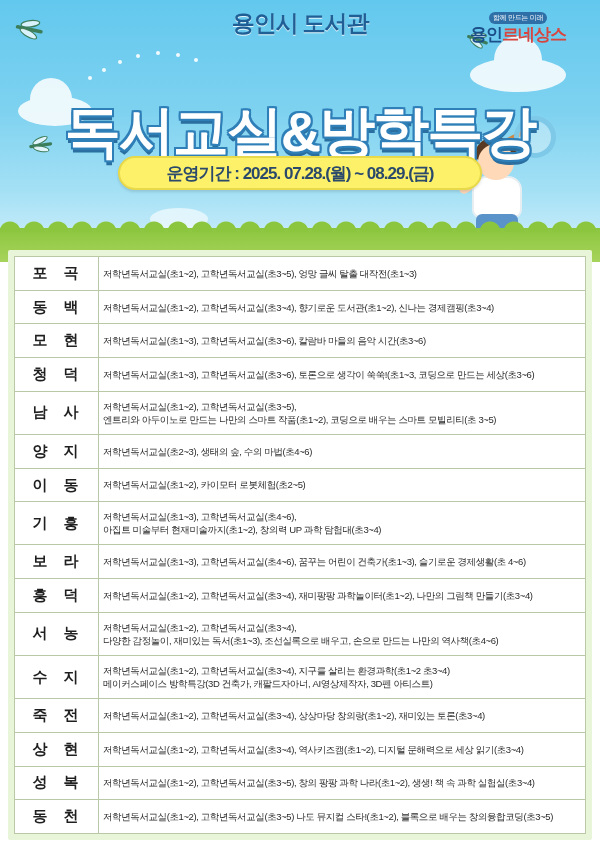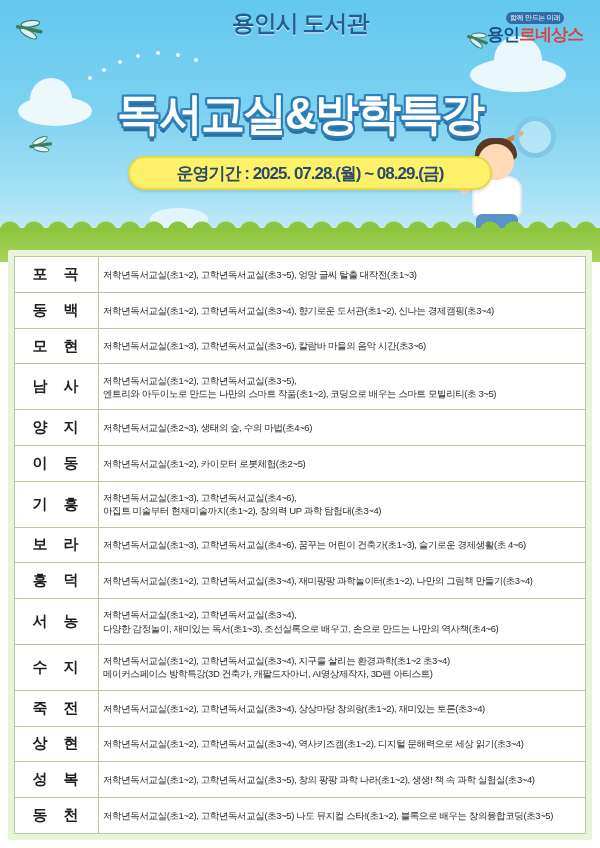--- a/index.html
+++ b/index.html
@@ -20,21 +20,21 @@
   }
   .cloud { position:absolute; background:#ffffff; border-radius:50%; opacity:.85; }
   .cloud.c1 { width:74px; height:30px; left:18px; top:96px; }
   .cloud.c1:before { content:""; position:absolute; width:42px; height:42px; background:#fff; border-radius:50%; left:12px; top:-18px; }
   .cloud.c2 { width:96px; height:34px; left:470px; top:58px; }
   .cloud.c2:before { content:""; position:absolute; width:48px; height:48px; background:#fff; border-radius:50%; left:24px; top:-22px; }
   .cloud.c3 { width:58px; height:22px; left:150px; top:208px; opacity:.6; }
 
   
   .brand {
-    position:absolute; right:10px; top:6px; width:110px; text-align:center;
+    position:absolute; right:27px; top:6px; width:110px; text-align:center;
   }
   .brand .slogan {
     font-size:7px; color:#ffffff; background:#2f6fa8; border-radius:8px;
     padding:1px 4px; display:inline-block; letter-spacing:-.3px;
   }
   .brand .wordmark {
     margin-top:2px; font-size:17px; font-weight:bold; color:#1b4f8a;
     letter-spacing:-1px; line-height:1;
   }
   .brand .wordmark .accent { color:#d8453f; }
@@ -48,24 +48,24 @@
   .title1, .title2 {
     position:absolute; left:0; width:600px; text-align:center;
     font-weight:bold; letter-spacing:-2px; line-height:1;
     color:#ffffff;
     text-shadow:
       -2px 0 0 #2f7fb8, 2px 0 0 #2f7fb8, 0 -2px 0 #2f7fb8, 0 2px 0 #2f7fb8,
       -2px -2px 0 #2f7fb8, 2px -2px 0 #2f7fb8, -2px 2px 0 #2f7fb8, 2px 2px 0 #2f7fb8,
       0 5px 0 #2a6f9f;
   }
   .title1 { top:44px; font-size:44px; }
-  .title2 { top:92px; font-size:44px; }
+  .title2 { top:104px; font-size:56px; }
 
   .period {
-    position:absolute; left:128px; top:156px; width:364px; height:34px;
+    position:absolute; left:118px; top:156px; width:364px; height:34px;
     background:#fdf16a; border:2px solid #e7d94a; border-radius:17px;
     display:flex; align-items:center; justify-content:center;
     font-size:17px; font-weight:bold; color:#2b4a6b; letter-spacing:-1px;
     box-shadow:0 2px 3px rgba(0,0,0,.12);
   }
 
   
   .dfly { position:absolute; }
   .dfly .body { position:absolute; width:22px; height:3px; background:#3c7d5a; border-radius:2px; left:0; top:7px; }
   .dfly .w { position:absolute; width:16px; height:6px; background:rgba(255,255,255,.75); border:1px solid #3c7d5a; border-radius:50%; }
@@ -215,20 +215,26 @@
             <div>저학년독서교실(초1~2), 고학년독서교실(초3~4), 향기로운 도서관(초1~2), 신나는 경제캠핑(초3~4)</div>
           </td>
         </tr>
         <tr>
           <td class="region">모 현</td>
           <td class="courses">
             <div>저학년독서교실(초1~3), 고학년독서교실(초3~6), 칼람바 마을의 음악 시간(초3~6)</div>
           </td>
         </tr>
         <tr>
+          <td class="region">청 덕</td>
+          <td class="courses">
+            <div>저학년독서교실(초1~3), 고학년독서교실(초3~6), 토론으로 생각이 쑥쑥!(초1~3, 코딩으로 만드는 세상(초3~6)</div>
+          </td>
+        </tr>
+        <tr>
           <td class="region">남 사</td>
           <td class="courses">
             <div>저학년독서교실(초1~2), 고학년독서교실(초3~5),</div>
             <div>엔트리와 아두이노로 만드는 나만의 스마트 작품(초1~2), 코딩으로 배우는 스마트 모빌리티(초 3~5)</div>
           </td>
         </tr>
         <tr>
           <td class="region">양 지</td>
           <td class="courses">
             <div>저학년독서교실(초2~3), 생태의 숲, 수의 마법(초4~6)</div>

